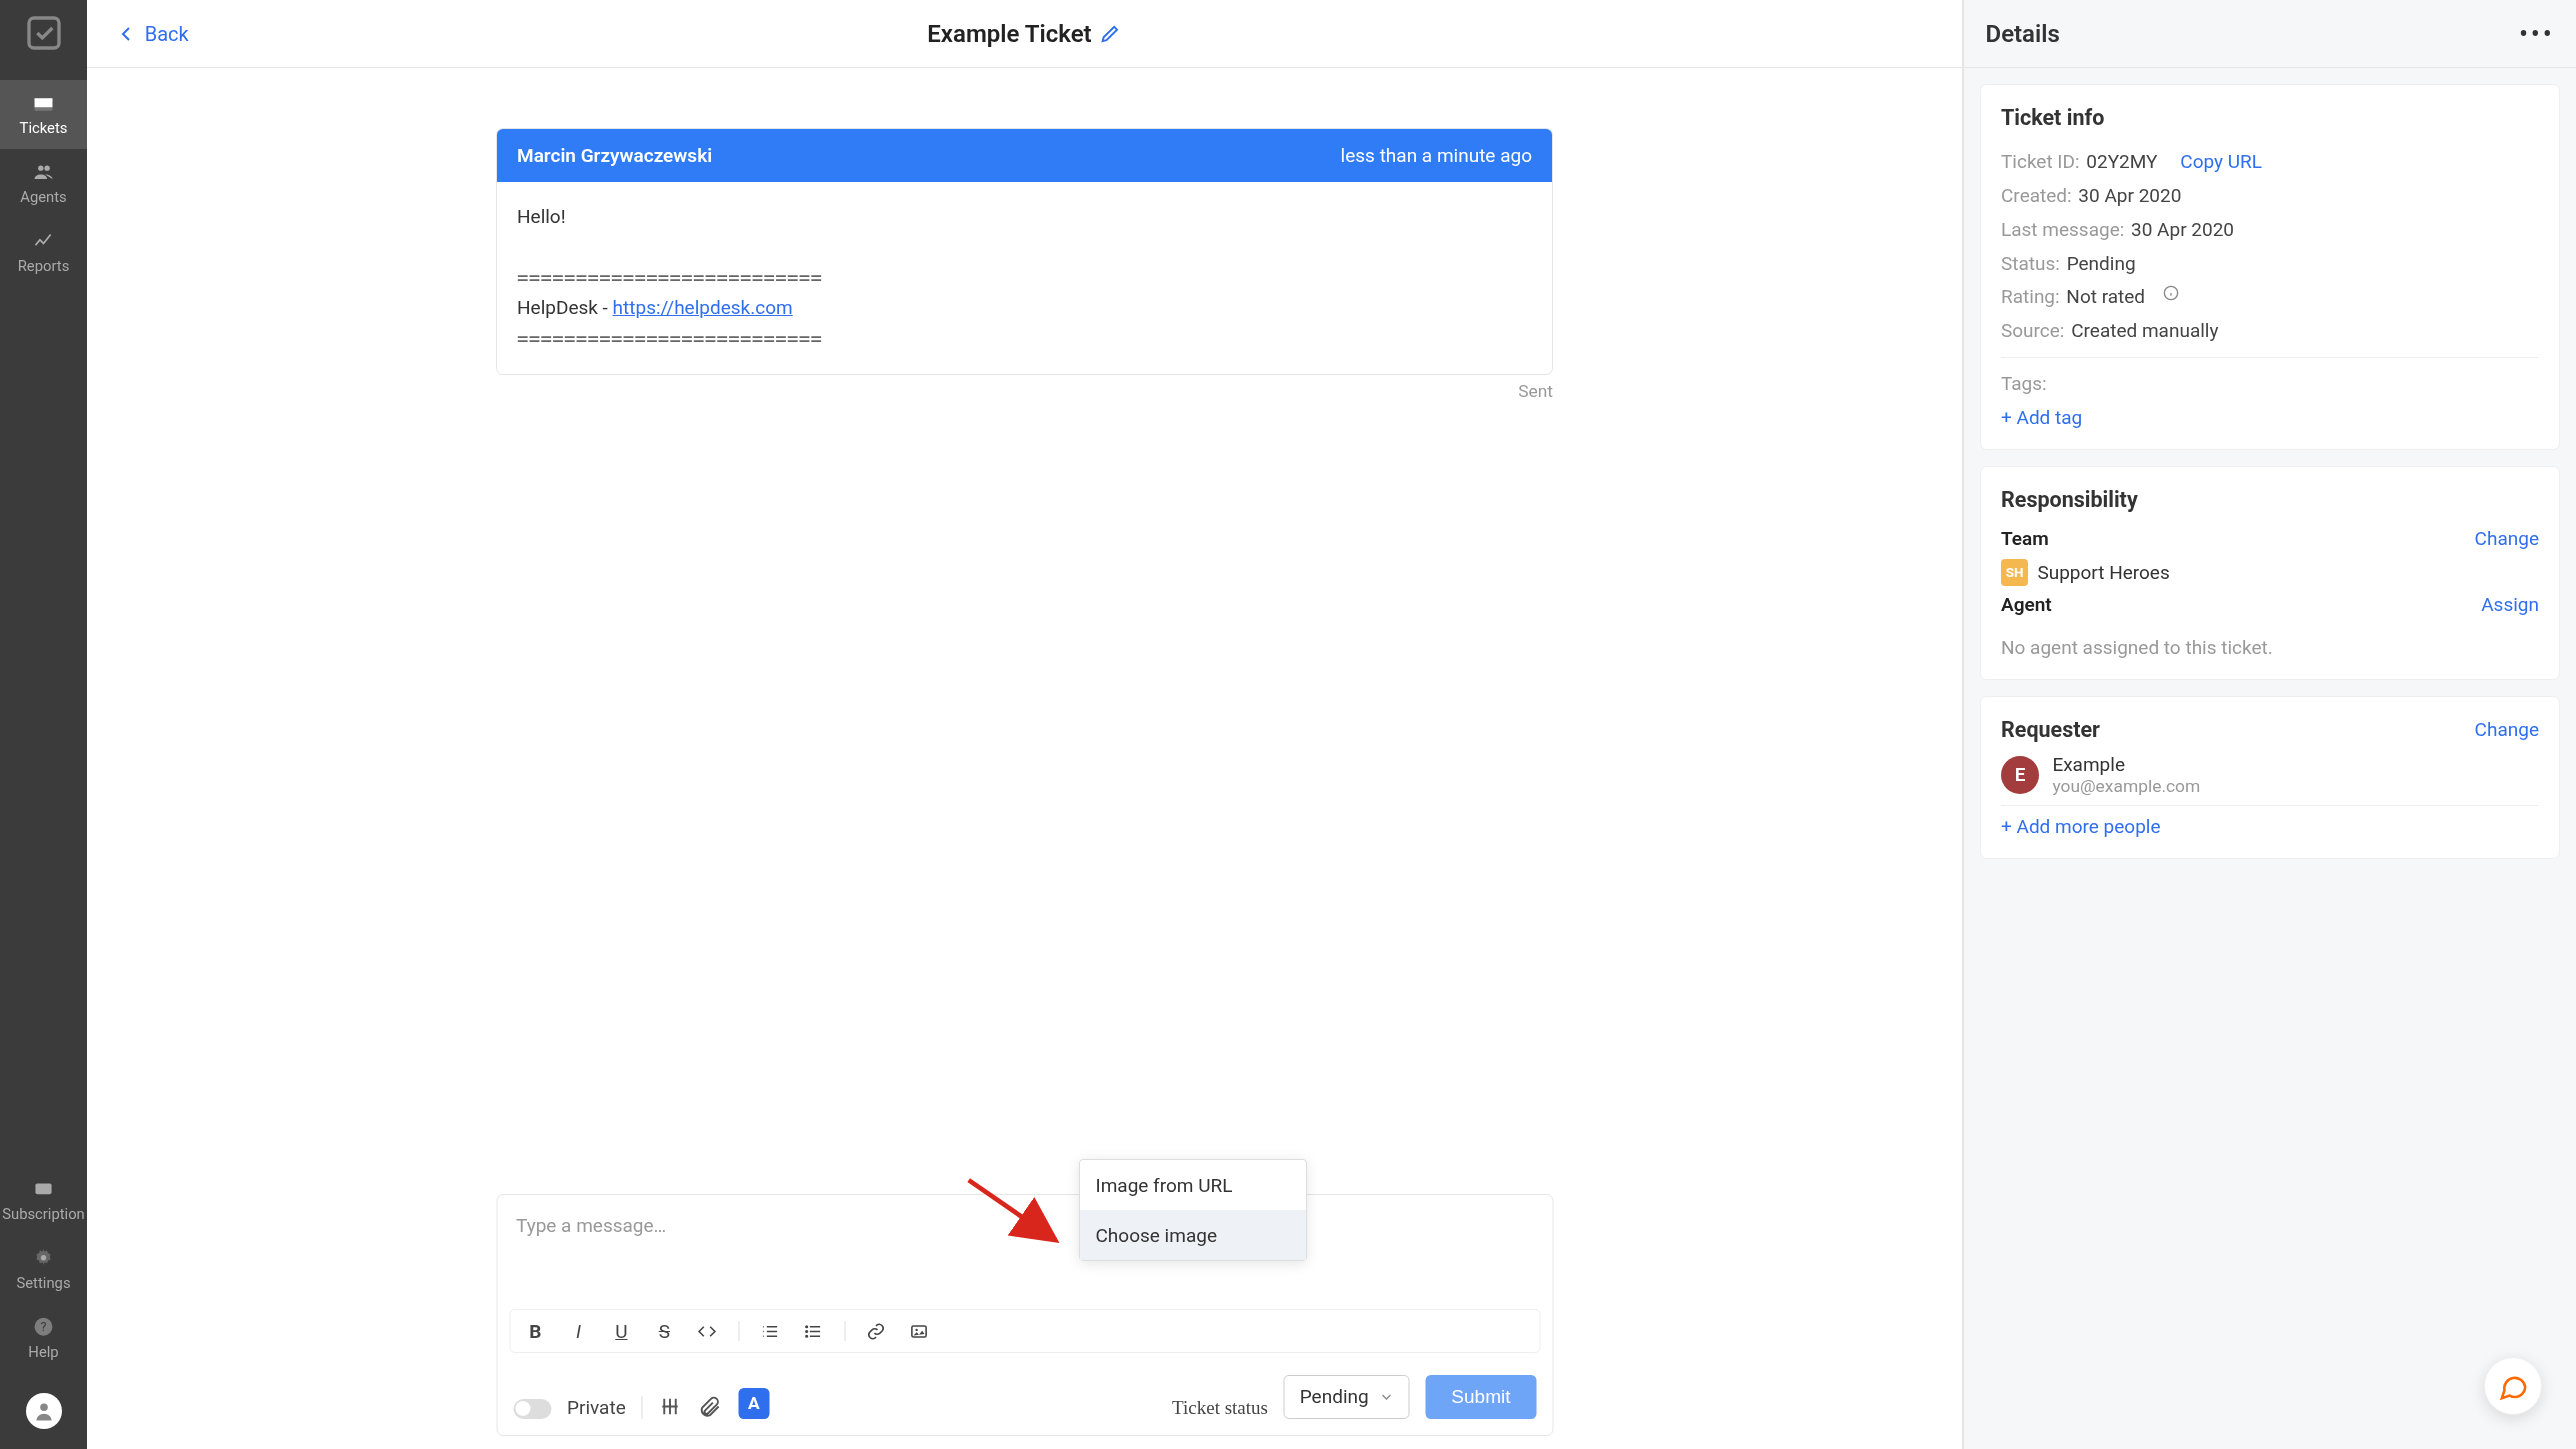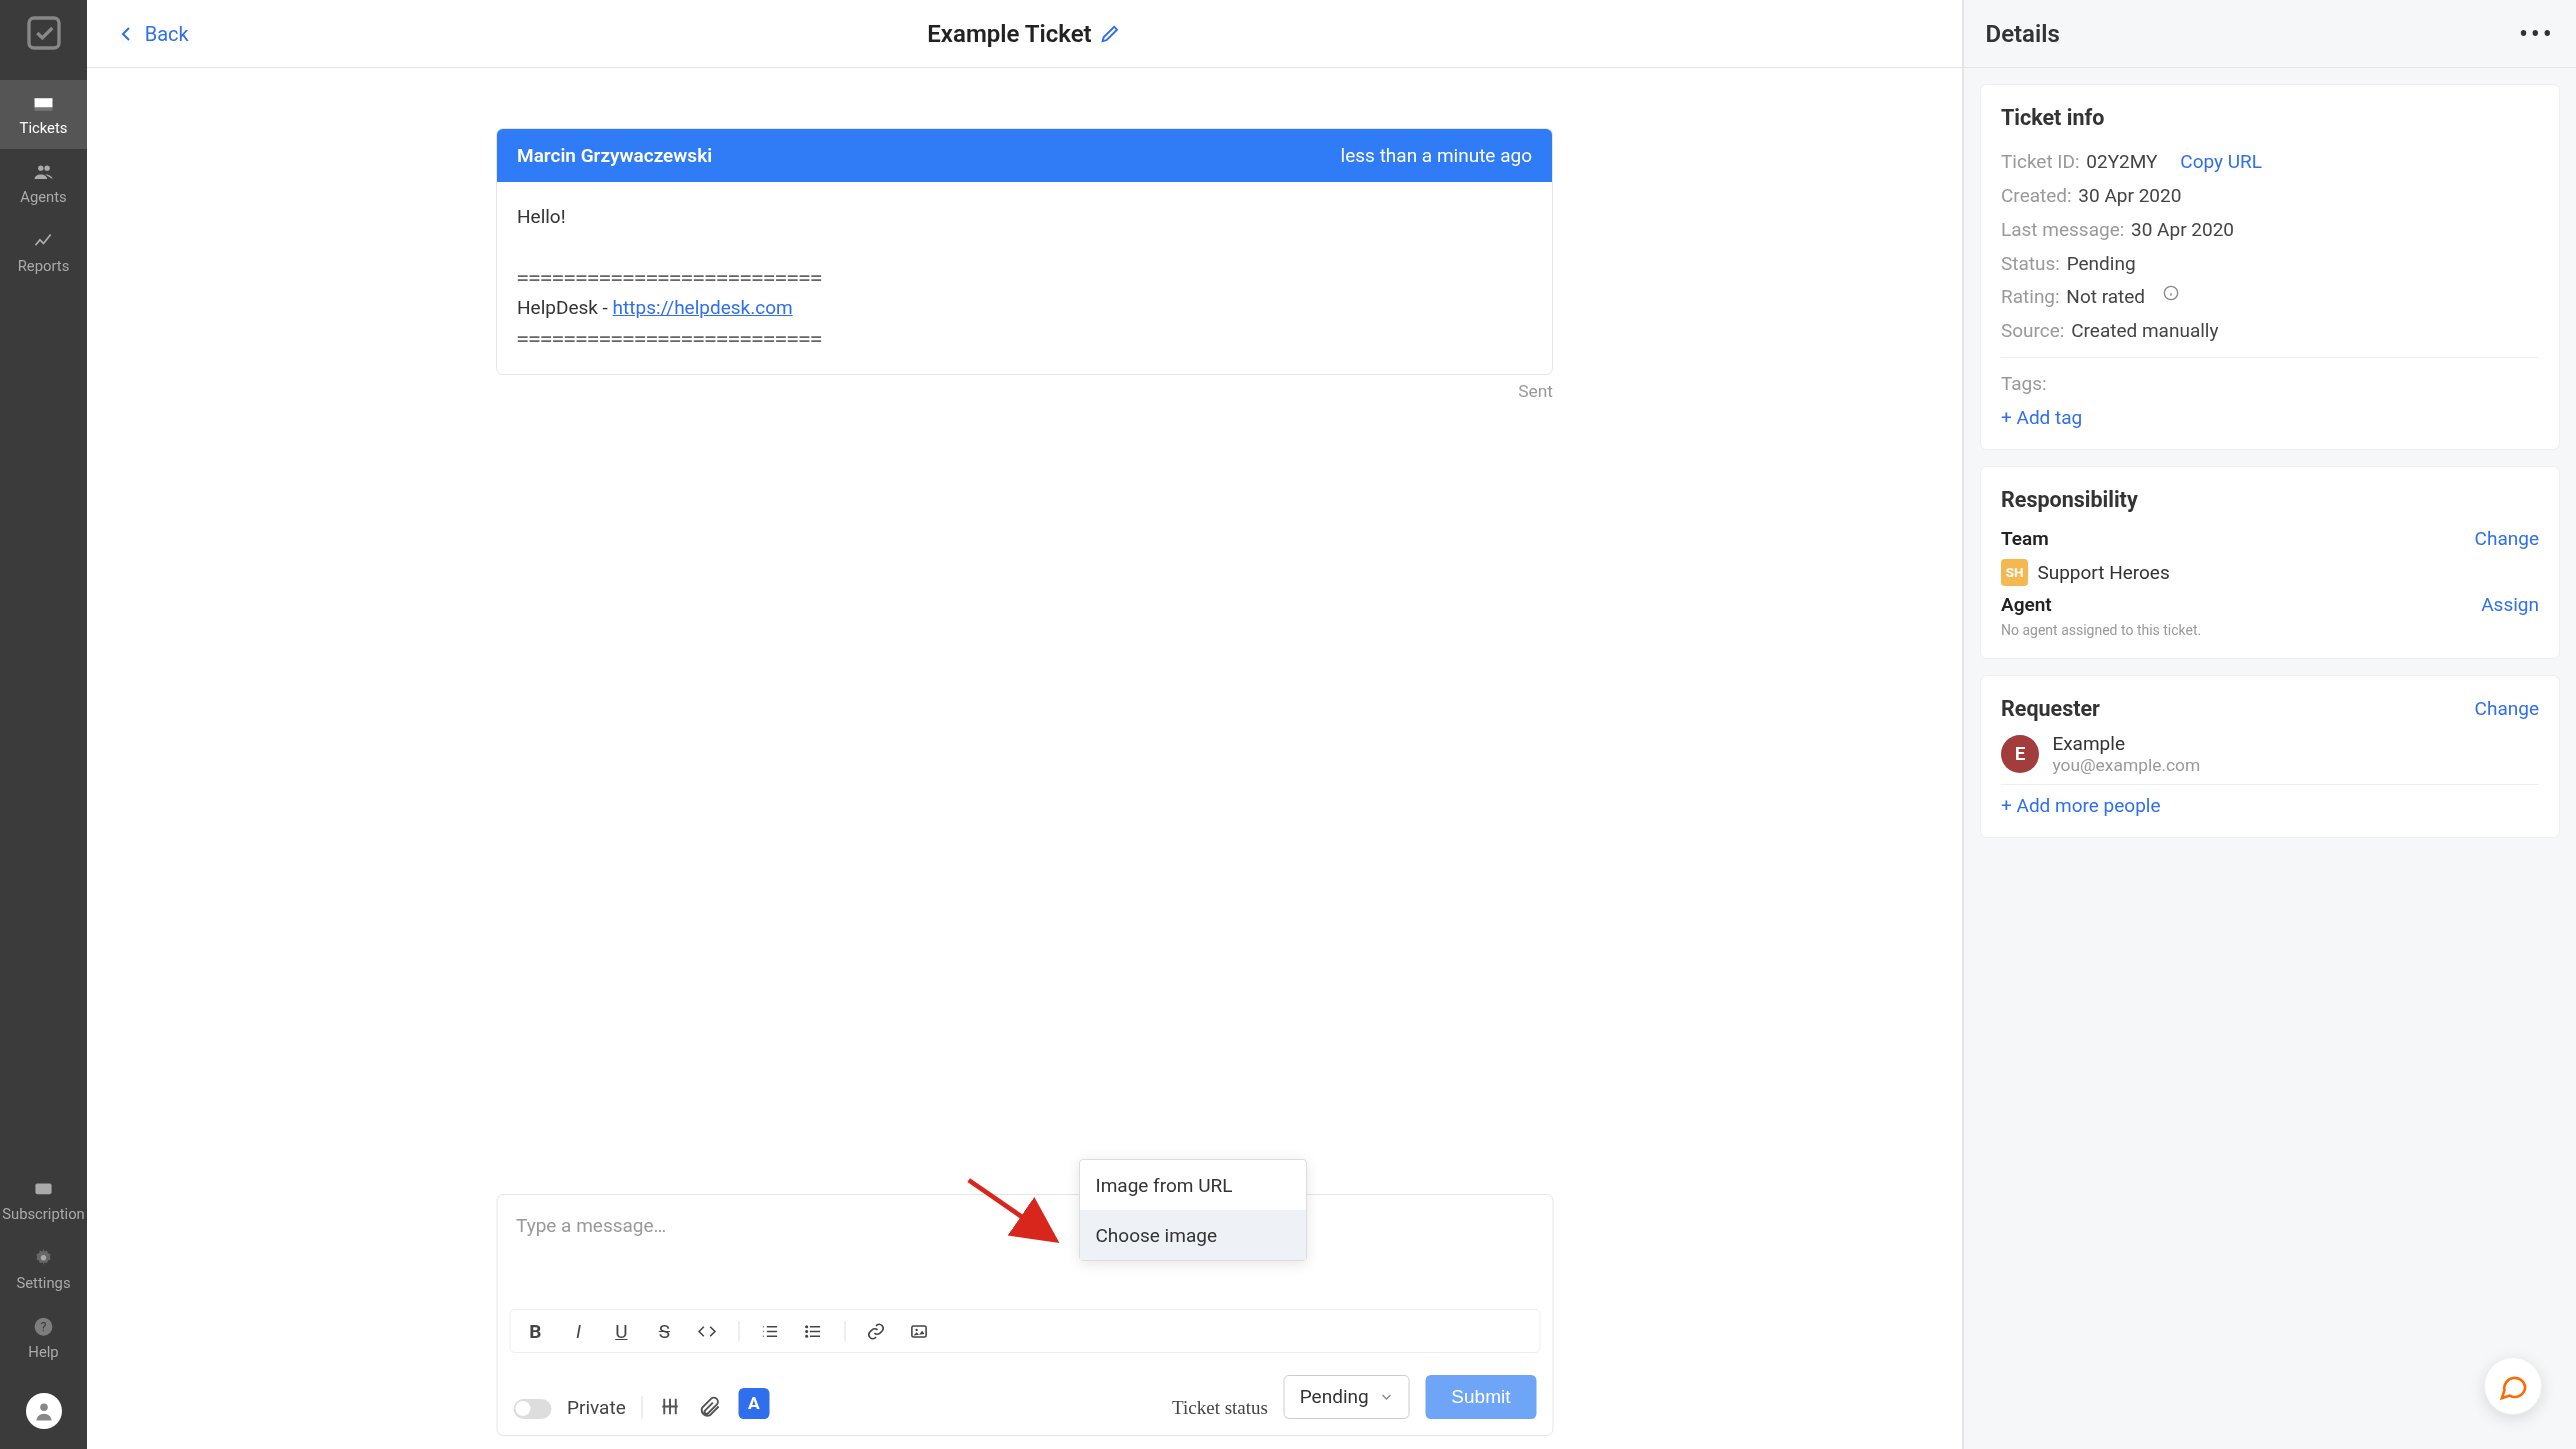--- a/index.html
+++ b/index.html
@@ -214,21 +214,21 @@
 .link { color:#2f6fed; cursor:pointer; }
 .divider { height:0.7px; background:#eee; margin:9.4px 0; }
 .sub-head { display:flex; justify-content:space-between; align-items:center; font-size:19px; margin-top:6.7px; }
 .sub-head .sh-label { font-weight:600; color:#222; }
 .team-badge {
   width:27px;height:27px;background:#f5b74f;border-radius:4px;
   display:inline-flex;align-items:center;justify-content:center;
   color:#fff;font-weight:700;font-size:13.4px;margin-right:9.4px;
 }
 .team-row { display:flex; align-items:center; font-size:19px; margin-top:9.4px; }
-.no-agent { color:#999; font-size:14px; margin-top:6px; }
+.no-agent { color:#999; font-size:19px; margin-top:20px; }
 .req-row { display:flex; align-items:center; gap:13.4px; margin-top:10.7px; }
 .req-av {
   width:38px;height:38px;border-radius:50%;background:#a33c3c;
   color:#fff;display:flex;align-items:center;justify-content:center;
   font-size:19px;font-weight:600;
 }
 .req-info .rn { font-size:19px; color:#333; }
 .req-info .re { font-size:17.4px; color:#999; }
 
 .chat-fab {

